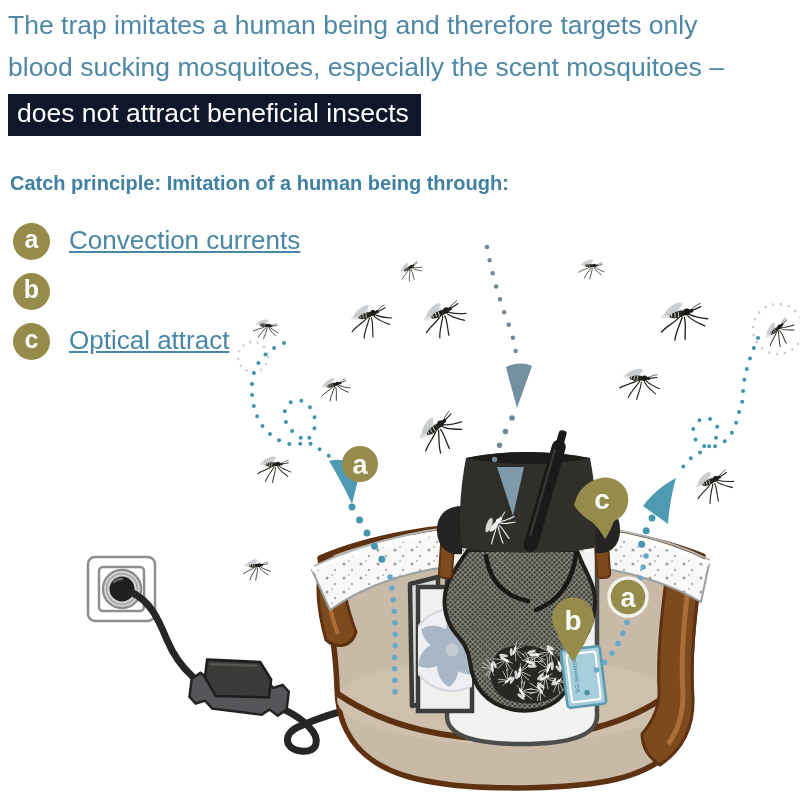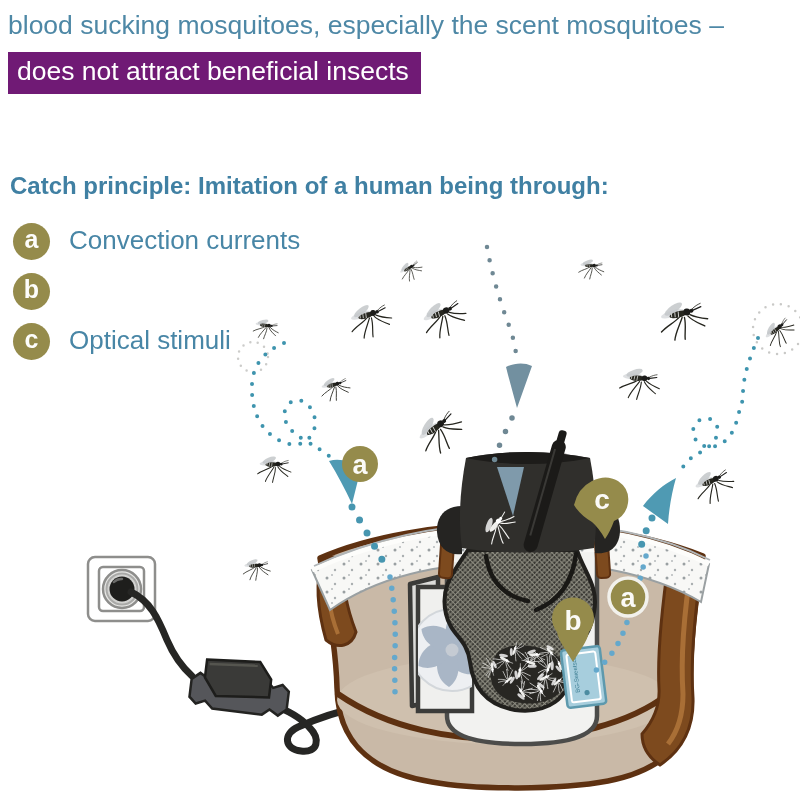--- a/index.html
+++ b/index.html
@@ -1,29 +1,29 @@
 <!DOCTYPE html>
 <html><head>
 <meta charset="utf-8">
 <style>
   html,body{margin:0;padding:0;background:#ffffff;}
   .stage{position:relative;width:800px;height:800px;background:#ffffff;overflow:hidden;
          font-family:"Liberation Sans","DejaVu Sans",sans-serif;}
   .intro{position:absolute;top:4px;left:8px;right:4px;}
   .intro-line{font-size:26.5px;line-height:42px;color:#4e88a6;font-weight:500;white-space:nowrap;}
-  .intro-highlight{display:inline-block;margin-top:6px;background:#701a75;color:#ffffff;
+  .intro-highlight{display:inline-block;margin-top:6px;background:#0f172a;color:#ffffff;
                    font-size:26.5px;font-weight:500;padding:4px 12px 7px 9px;}
-  .principle-heading{position:absolute;top:172px;left:10px;font-size:24px;font-weight:bold;
+  .principle-heading{position:absolute;top:172px;left:10px;font-size:20px;font-weight:bold;
                      color:#4080a3;white-space:nowrap;}
   .principle-list{position:absolute;top:222px;left:13px;}
   .principle-item{display:flex;align-items:center;height:38px;margin-bottom:12px;}
   .key-badge{width:37px;height:37px;border-radius:50%;background:#958b4b;color:#fdfdfb;
              font-size:25px;font-weight:bold;display:flex;align-items:center;justify-content:center;
              padding-bottom:3px;box-sizing:border-box;}
-  .item-label{margin-left:19px;font-size:26px;color:#4886a6;padding-bottom:2px;}
+  .item-label{margin-left:19px;font-size:26px;color:#4886a6;padding-bottom:2px;text-decoration:underline;}
   svg{position:absolute;top:0;left:0;}
   svg text.marker{font-family:"Liberation Sans","DejaVu Sans",sans-serif;font-weight:bold;fill:#fbfaf7;}
 </style>
 </head>
 <body>
 
 <div class="stage">
 
   <svg width="800" height="800" viewBox="0 0 800 800">
     <defs>
@@ -209,33 +209,34 @@
       <use href="#mosq" transform="translate(267 326) rotate(15) scale(0.6)"></use>
       <use href="#mosq" transform="translate(335 385) rotate(-5) scale(0.7)"></use>
       <use href="#mosq" transform="translate(275 465) rotate(8) scale(0.8)"></use>
       <use href="#mosq" transform="translate(713 481) rotate(-15) scale(0.95)"></use>
       <use href="#mosq" transform="translate(257 566) rotate(5) scale(0.65)"></use>
       <use href="#mosq" transform="translate(778 329) rotate(-30) scale(0.75)"></use>
     </g>
   </svg>
 
   <div class="intro">
+    <div class="intro-line">The trap imitates a human being and therefore targets only</div>
     <div class="intro-line">blood sucking mosquitoes, especially the scent mosquitoes –</div>
     <div class="intro-highlight">does not attract beneficial insects</div>
   </div>
 
   <div class="principle-heading">Catch principle: Imitation of a human being through:</div>
 
   <div class="principle-list">
     <div class="principle-item">
       <div class="key-badge">a</div>
       <div class="item-label">Convection currents</div>
     </div>
     <div class="principle-item">
       <div class="key-badge">b</div>
     </div>
     <div class="principle-item">
       <div class="key-badge">c</div>
-      <div class="item-label">Optical stimuli</div>
+      <div class="item-label">Optical attract</div>
     </div>
   </div>
 
 </div>
 
 </body></html>

